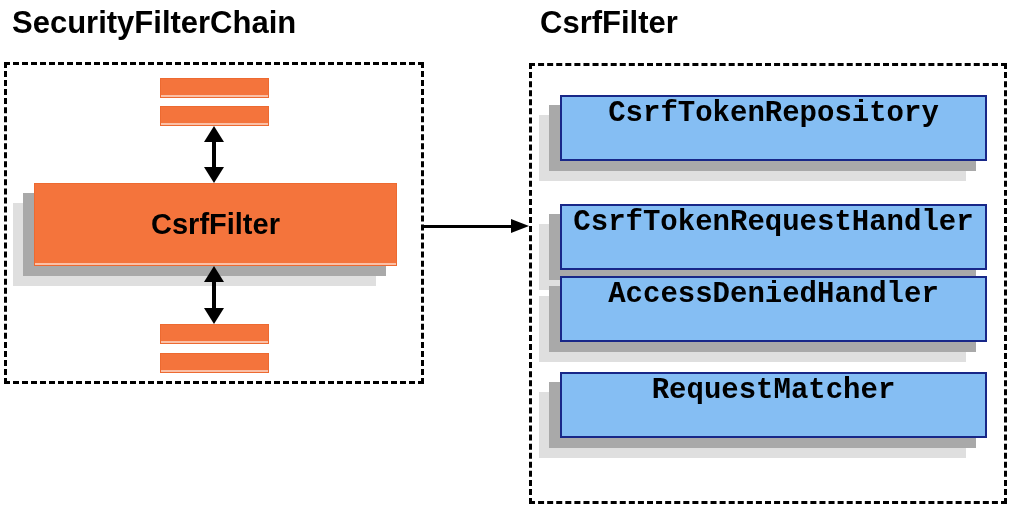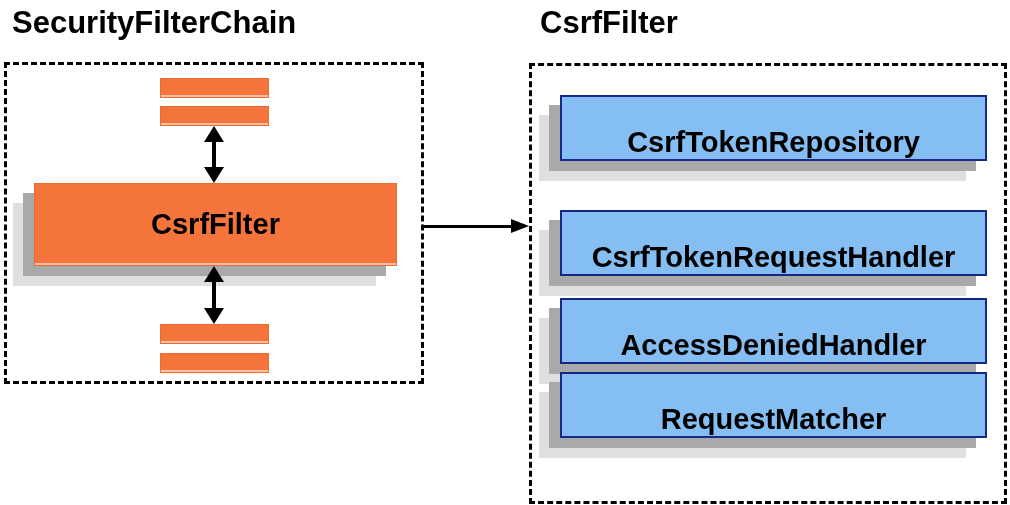--- a/index.html
+++ b/index.html
@@ -85,26 +85,27 @@
   
   .blue-box {
     position:absolute;
     left:560px;
     width:427px; height:66px;
     background:var(--blue-fill);
     border:2px solid var(--blue-border);
     box-shadow:
       -11px 10px 0 var(--shadow-dark),
       -21px 20px 0 var(--shadow-light);
-    display:flex; align-items:flex-end; justify-content:center;
+    display:flex; align-items:flex-start; justify-content:center;
     z-index:2;
+    font-family:Liberation Mono, monospace;
   }
   .blue-1 { top:95px;  }
-  .blue-2 { top:210px; }
-  .blue-3 { top:298px; }
+  .blue-2 { top:204px; }
+  .blue-3 { top:276px; }
   .blue-4 { top:372px; }
   .blue-box .box-label {
     font-size:29px;
     font-weight:bold;
     color:var(--text-color);
     white-space:nowrap;
   }
 
   
   .v-arrow {

